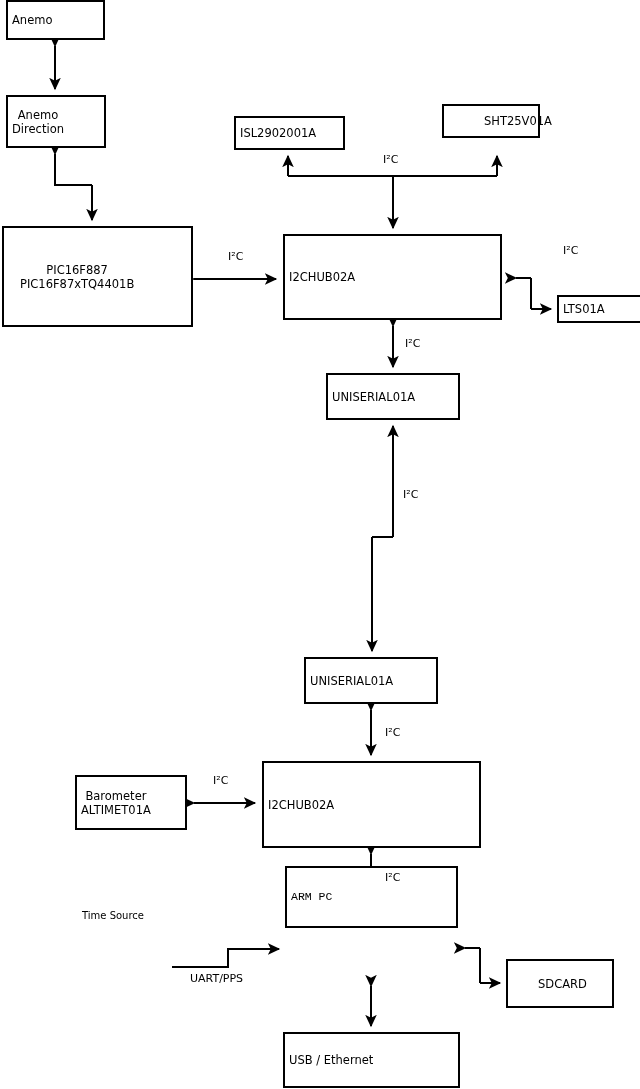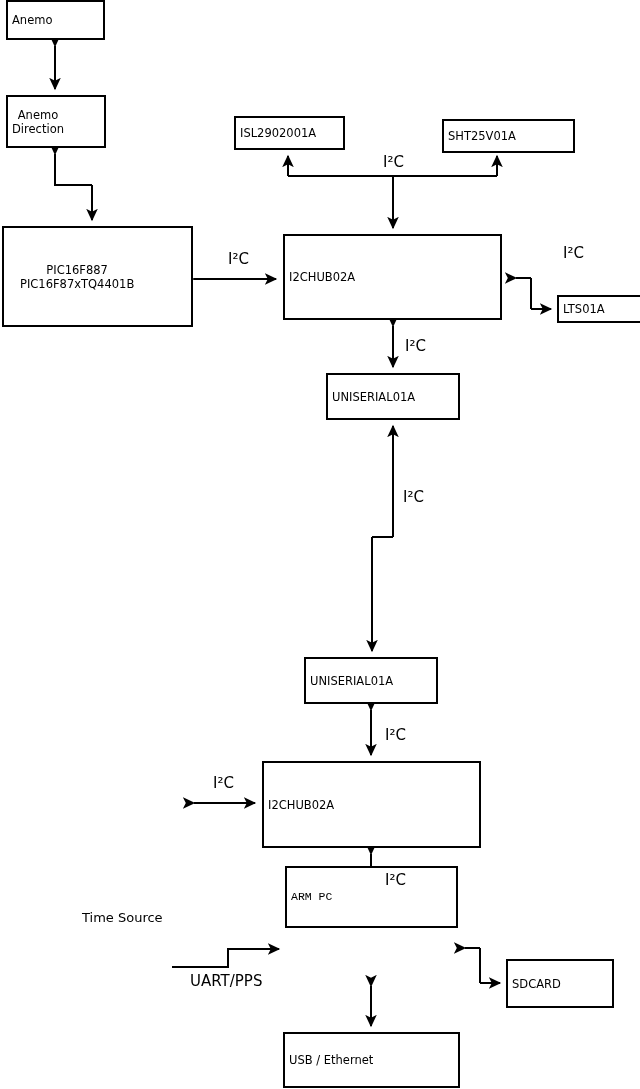--- a/index.html
+++ b/index.html
@@ -40,29 +40,29 @@
     color: #000000;
     z-index: 2;
   }
   .node .node-label {
     display: block;
     white-space: pre-line;
     padding: 0 4px;
   }
   .edge-label {
     position: absolute;
-    font-size: 15px;
+    font-size: 11px;
     color: #000000;
     white-space: nowrap;
     z-index: 3;
     background: transparent;
   }
   .free-label {
     position: absolute;
-    font-size: 13px;
+    font-size: 10px;
     color: #000000;
     white-space: nowrap;
     z-index: 3;
   }
 </style>
 </head>
 <body>
 
 <div id="diagram-root">
 
@@ -126,51 +126,55 @@
 
   <div class="node" style="left:2px; top:226px; width:191px; height:101px;padding-left:12px;">
     <span class="node-label">PIC16F887
 PIC16F87xTQ4401B</span>
   </div>
 
   <div class="node" style="left:234px; top:116px; width:111px; height:34px;">
     <span class="node-label">ISL2902001A</span>
   </div>
 
-  <div class="node" style="left:442px; top:119px; width:133px; height:34px;">
+  <div class="node" style="left:442px; top:104px; width:98px; height:34px;padding-left:36px;">
     <span class="node-label">SHT25V01A</span>
   </div>
 
   <div class="node" style="left:283px; top:234px; width:219px; height:86px;">
     <span class="node-label">I2CHUB02A</span>
   </div>
 
   <div class="node" style="left:557px; top:295px; width:86px; height:28px;">
     <span class="node-label">LTS01A</span>
   </div>
 
   <div class="node" style="left:326px; top:373px; width:134px; height:47px;">
     <span class="node-label">UNISERIAL01A</span>
   </div>
 
   <div class="node" style="left:304px; top:657px; width:134px; height:47px;">
     <span class="node-label">UNISERIAL01A</span>
   </div>
 
+  <div class="node" style="left:75px; top:775px; width:112px; height:55px;">
+    <span class="node-label">Barometer
+ALTIMET01A</span>
+  </div>
 
   <div class="node" style="left:262px; top:761px; width:219px; height:87px;">
     <span class="node-label">I2CHUB02A</span>
   </div>
 
 
   <div class="node" style="left:285px; top:866px; width:173px; height:62px;font-family:Liberation Mono, monospace;">
     <span class="node-label">ARM PC</span>
   </div>
 
-  <div class="node" style="left:506px; top:959px; width:108px; height:49px;">
+  <div class="node" style="left:506px; top:959px; width:108px; height:49px;padding-left:26px;">
     <span class="node-label">SDCARD</span>
   </div>
 
   <div class="node" style="left:283px; top:1032px; width:177px; height:56px;">
     <span class="node-label">USB / Ethernet</span>
   </div>
 
   <div class="edge-label" style="left:228px; top:250px;">I²C</div>
 
   <div class="edge-label" style="left:383px; top:153px;">I²C</div>

